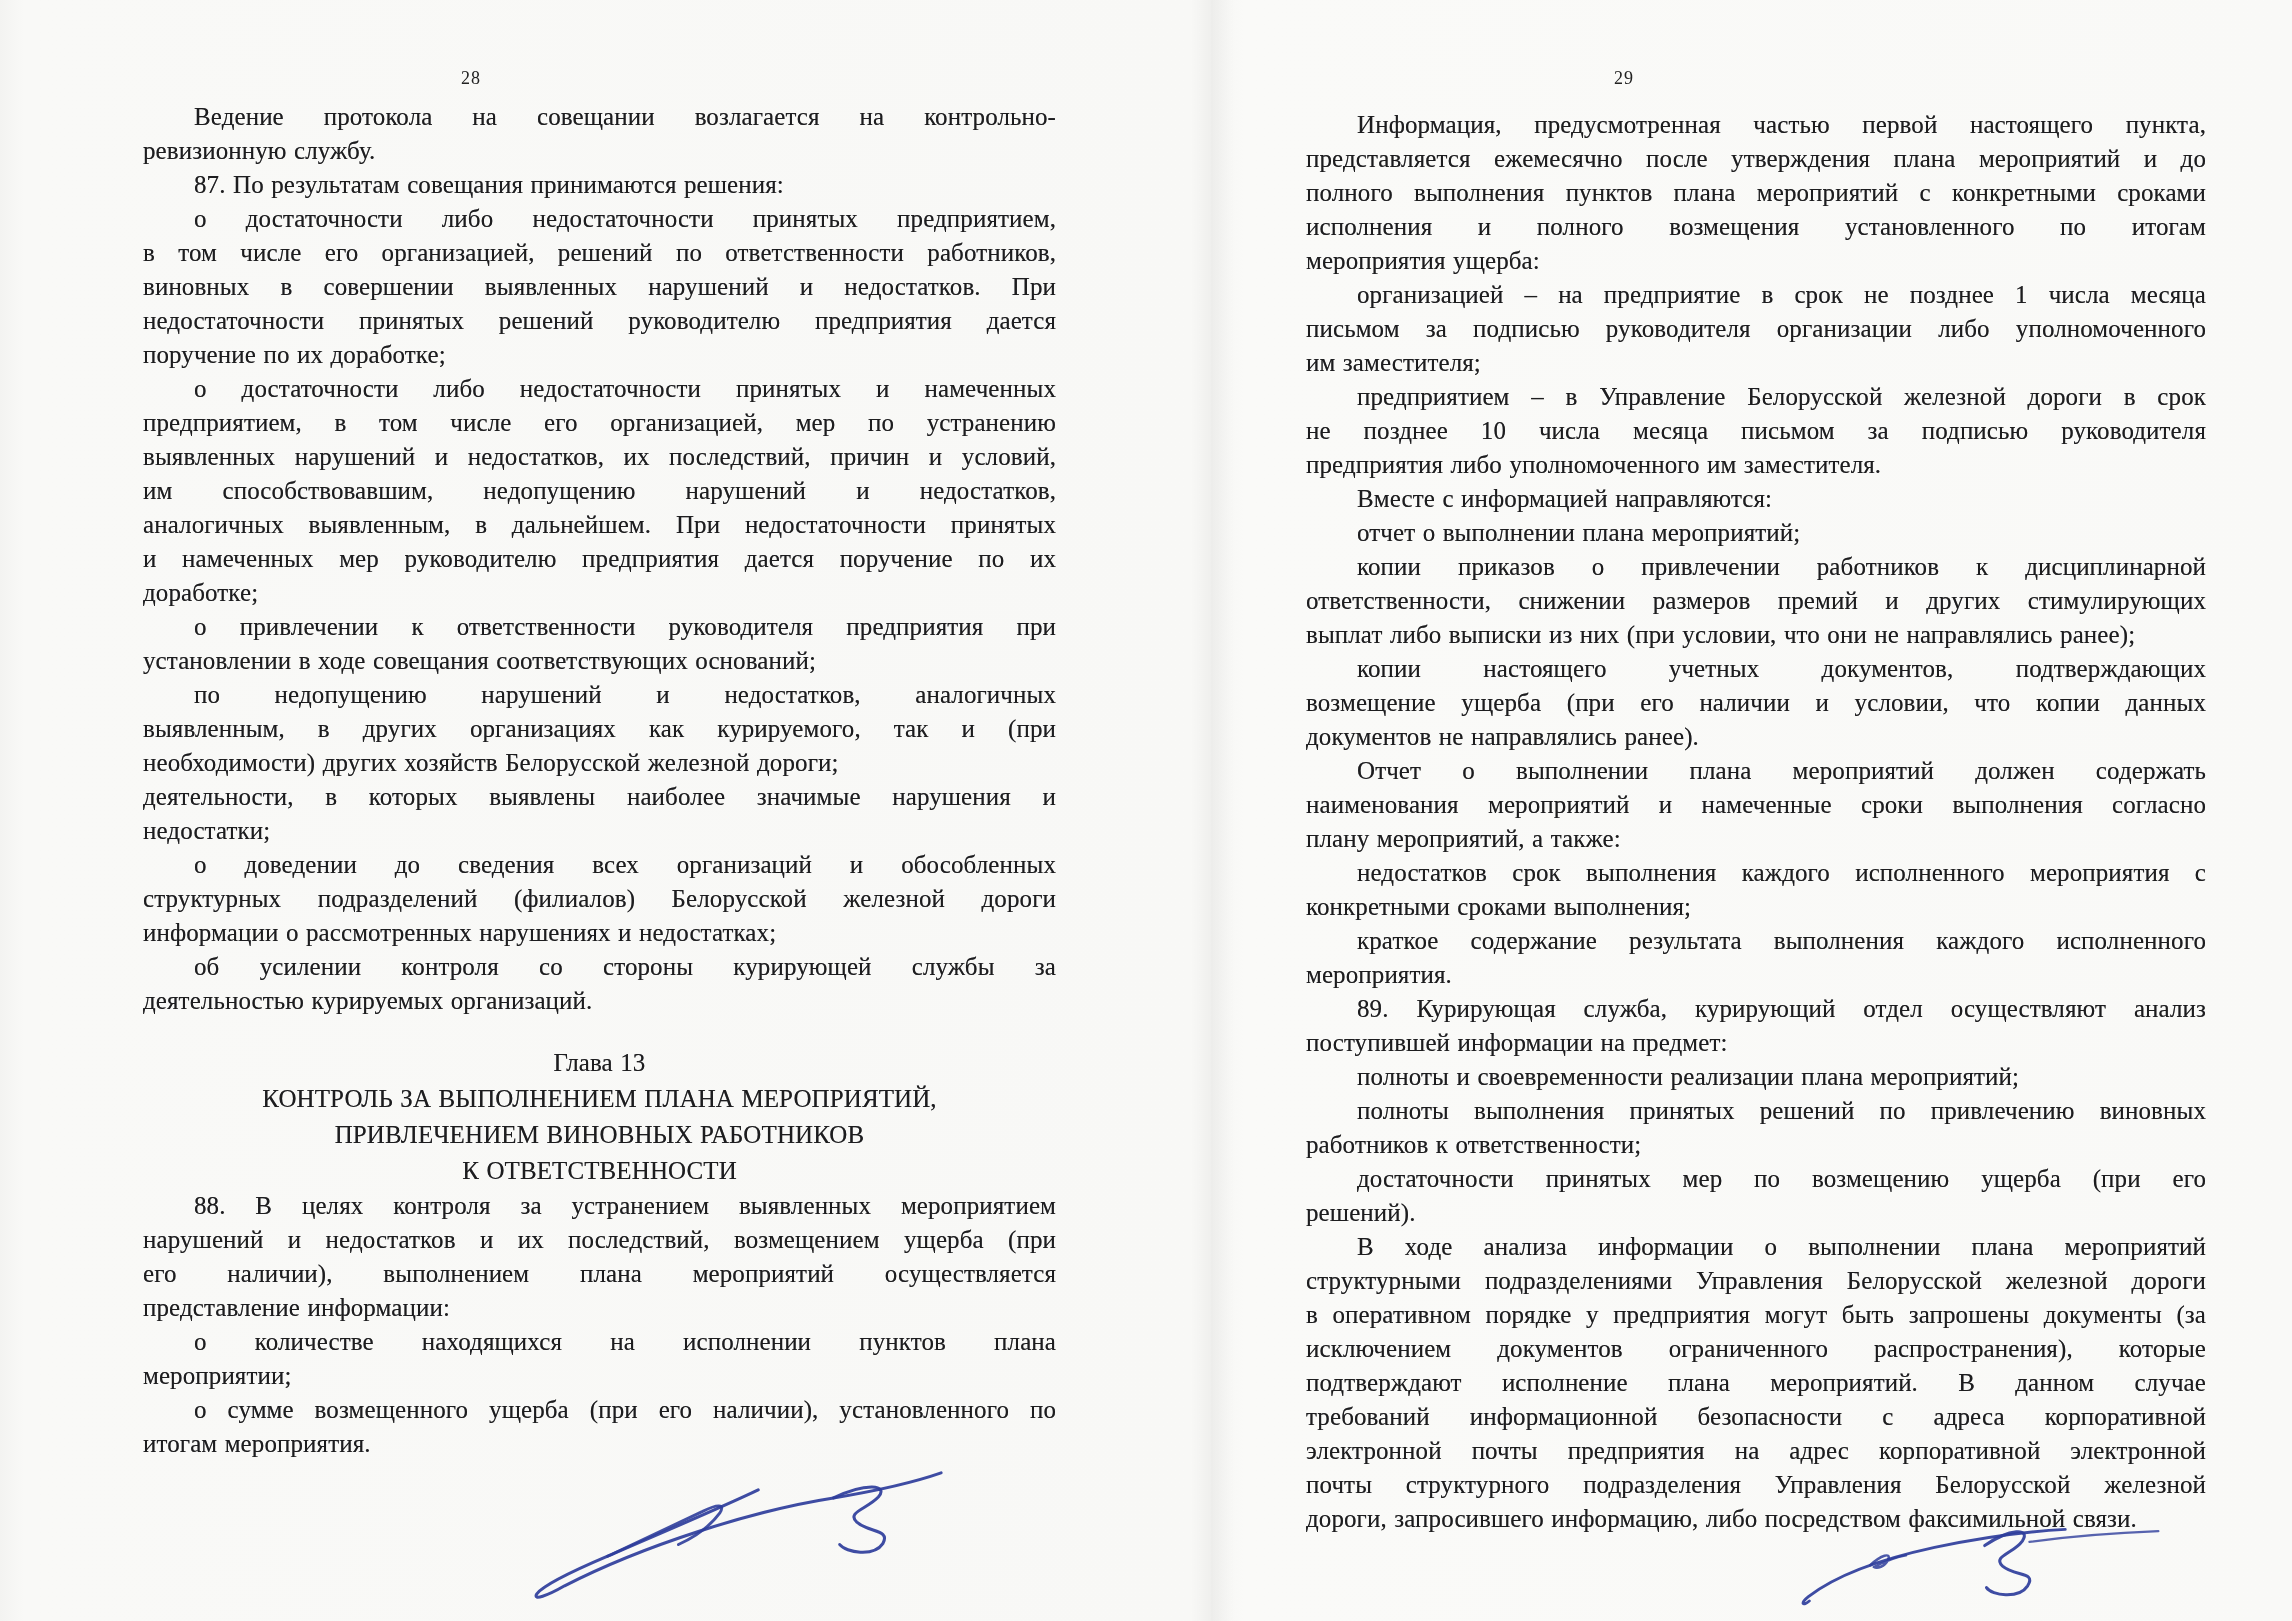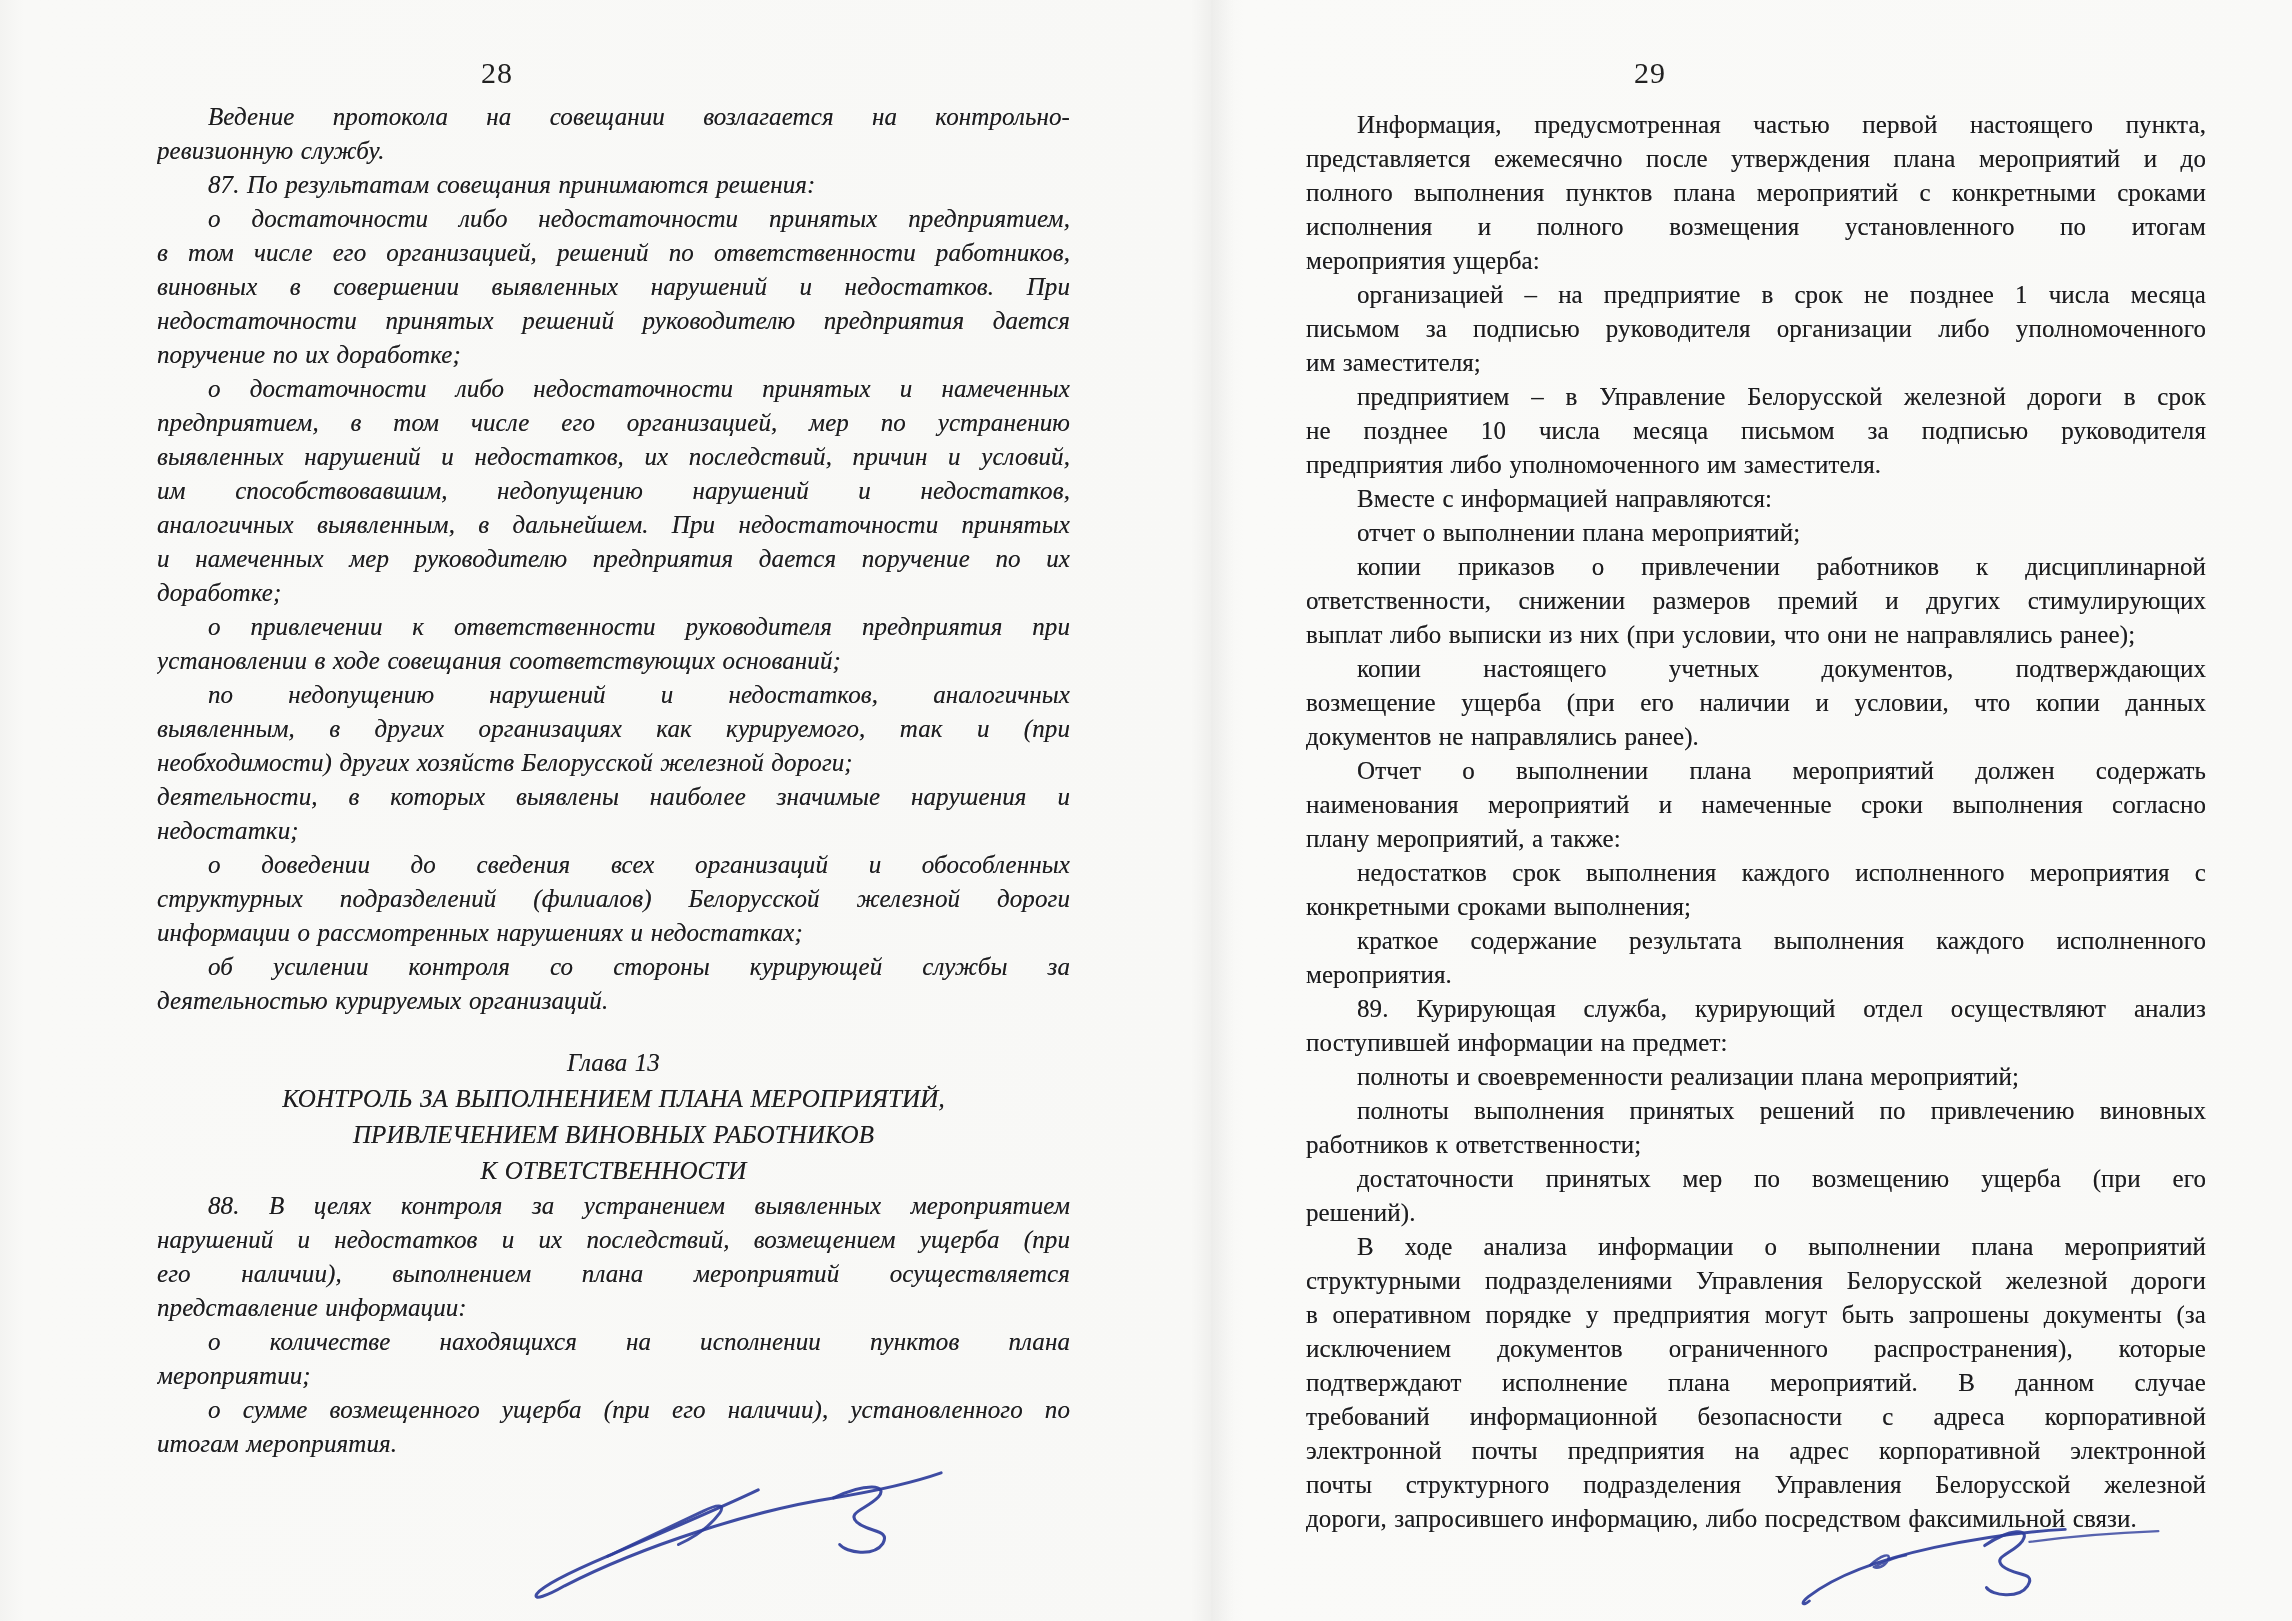--- a/index.html
+++ b/index.html
@@ -7,27 +7,27 @@
     position:relative;width:2293px;height:1621px;overflow:hidden;
     background:linear-gradient(180deg,#f6f6f4 0%,#f9f9f7 4%,#f8f8f6 60%,#f7f7f5 100%);
     font-family:"Liberation Serif","DejaVu Serif",serif;
   }
   .page{position:absolute;top:0;height:1621px;}
   .page-left{left:0;width:1211px;background:linear-gradient(90deg,#f3f3f1 0%,#f9f9f7 2%,#f8f8f6 100%);}
   .page-right{left:1211px;width:1082px;background:linear-gradient(90deg,#f5f5f3 0%,#fafaf8 3%,#f9f9f7 100%);}
   .gutter{position:absolute;left:1191px;top:0;width:43px;height:1621px;
     background:linear-gradient(90deg,rgba(0,0,0,0) 0%,rgba(0,0,0,0.035) 45%,rgba(0,0,0,0) 100%);}
   .pagenum{
-    position:absolute;top:56px;width:72px;text-align:center;
-    font-size:30px;color:#222;letter-spacing:0.9px;
+    position:absolute;top:68px;width:72px;
+    font-size:18px;color:#222;letter-spacing:0.9px;
   }
   .pagenum-left{left:461px;}
   .pagenum-right{left:1614px;}
   .textcol{position:absolute;}
-  .textcol-left{left:157px;top:100px;width:913px;font-style:italic;}
+  .textcol-left{left:143px;top:100px;width:913px;}
   .textcol-right{left:1306px;top:102px;width:900px;margin-top:6px;}
   .ln{
     font-size:25px;line-height:34px;height:34px;color:#1d1d1f;
     text-align:justify;text-align-last:justify;overflow:hidden;
     letter-spacing:0.1px;word-spacing:1.1px;
     text-shadow:0 0 0.4px rgba(20,20,25,0.55);
   }
   .ln.end{text-align-last:left;}
   .ln.ind{text-indent:51px;}
   .ln.ctr{text-align:right;text-align-last:center;line-height:36px;height:36px;}

